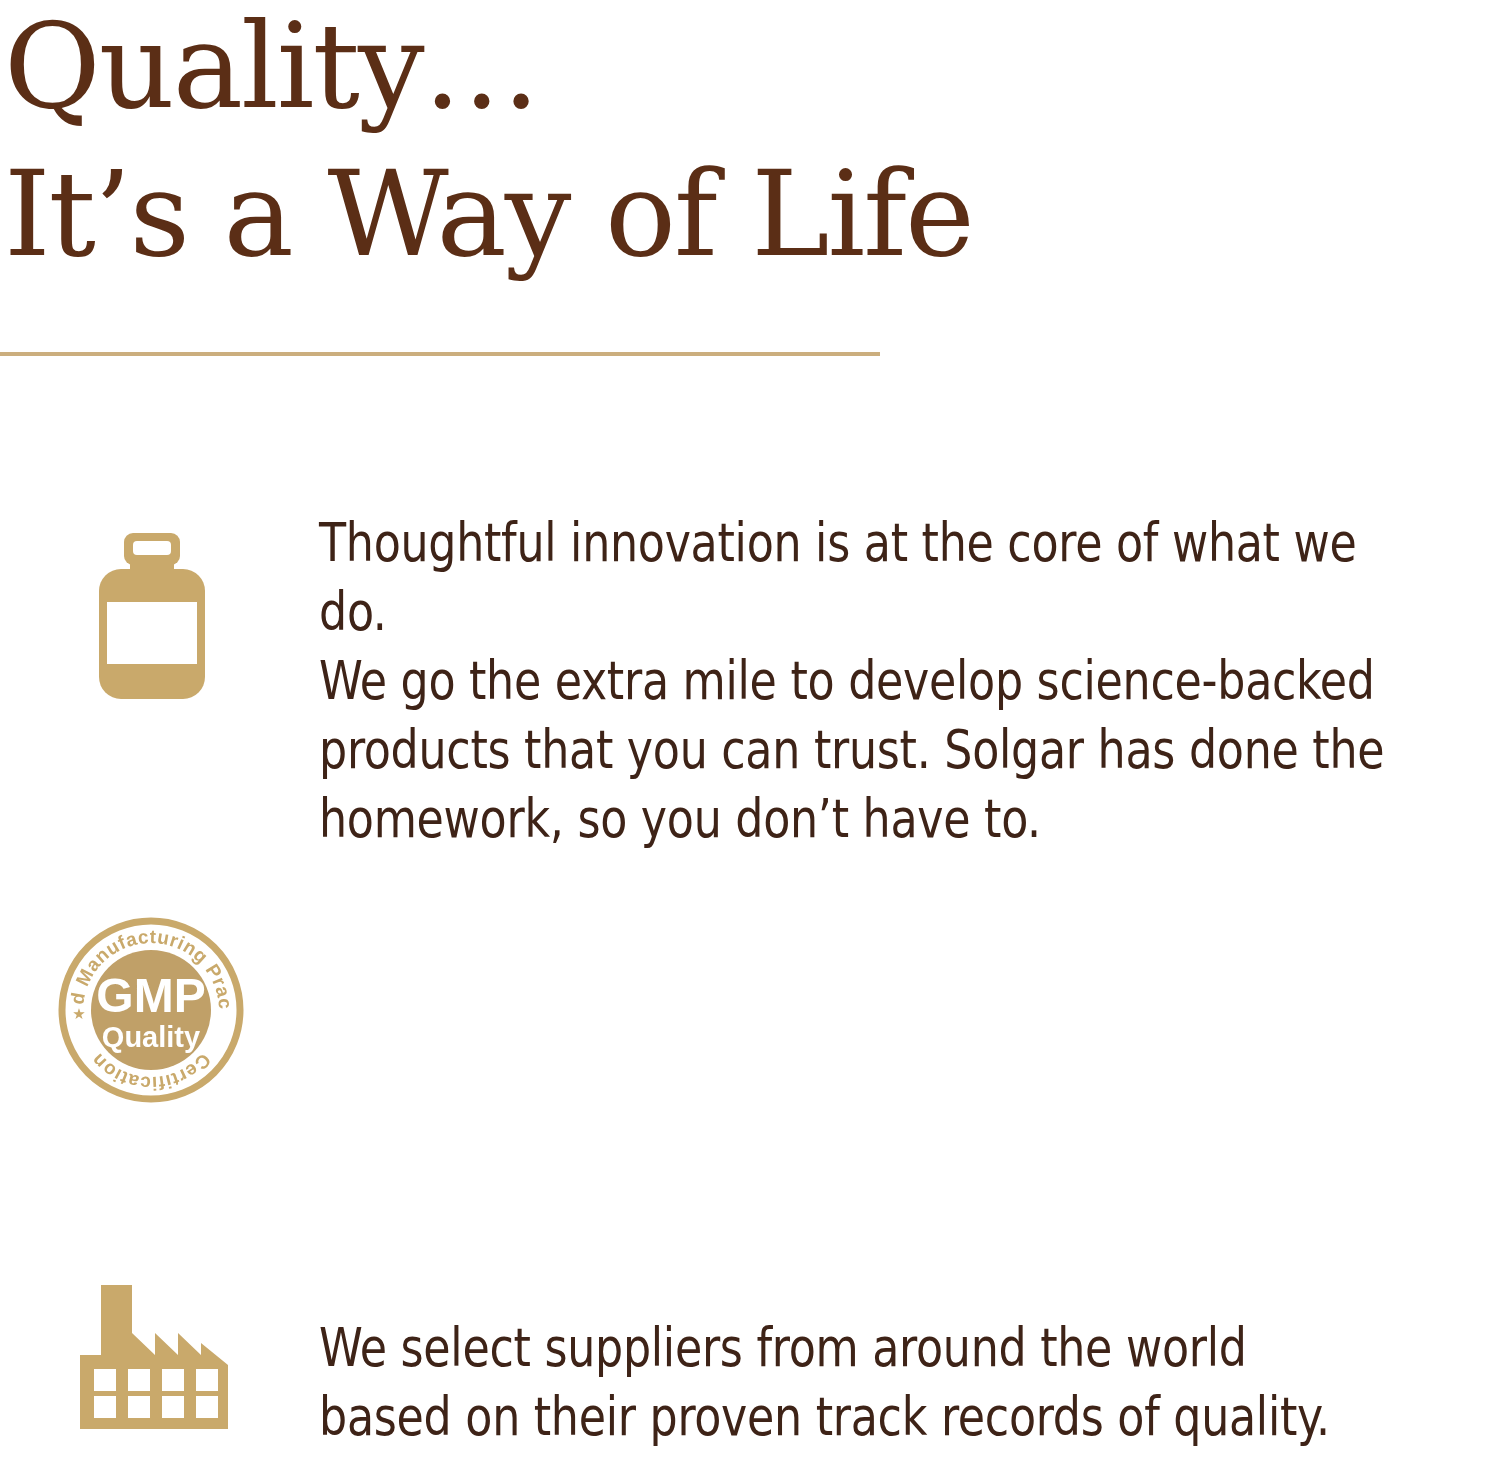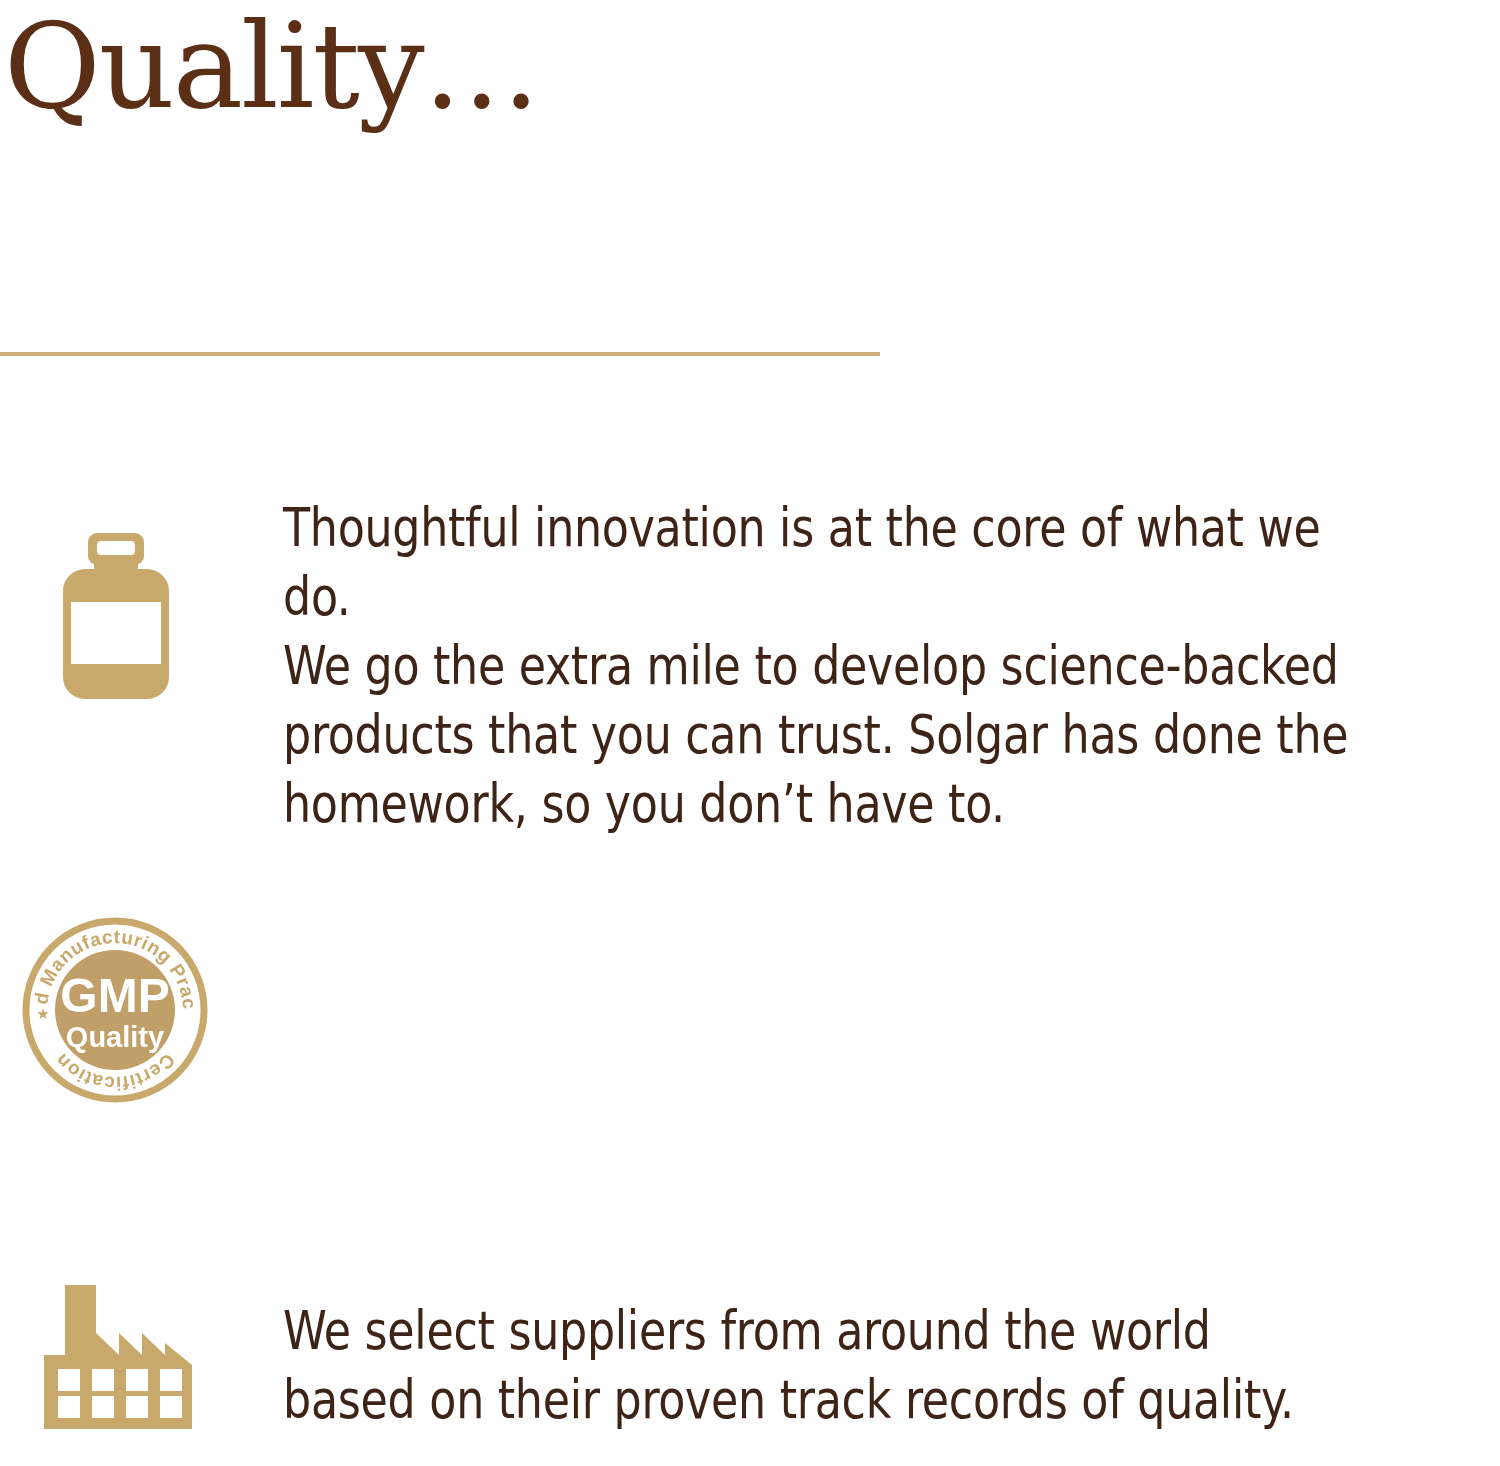--- a/index.html
+++ b/index.html
@@ -48,21 +48,22 @@
   
   .features {
     position: absolute;
     left: 0;
     top: 455px;
     width: 1500px;
   }
   .feature-row {
     position: relative;
     display: flex;
-    align-items: center;
+    align-items: flex-start;
+    padding-left: 36px;
   }
   .feature-row.row-1 { height: 420px; }
   .feature-row.row-2 { height: 385px; }
   .feature-row.row-3 { height: 210px; }
 
   .icon-cell {
     width: 283px;
     flex: 0 0 283px;
     position: relative;
     height: 100%;
@@ -103,20 +104,21 @@
     position: absolute;
     left: 44px;
     top: 25px;
   }
 </style>
 </head>
 <body>
 
 <div class="headline">
   <span class="headline-line headline-line-1">Quality…</span>
+  <span class="headline-line headline-line-2">It’s a Way of Life</span>
 </div>
 
 <div class="divider"></div>
 
 <div class="features">
 
   <div class="feature-row row-1">
     <div class="icon-cell">
       <span class="icon-bottle">
         <svg width="106" height="166" viewBox="0 0 106 166" xmlns="http://www.w3.org/2000/svg">

